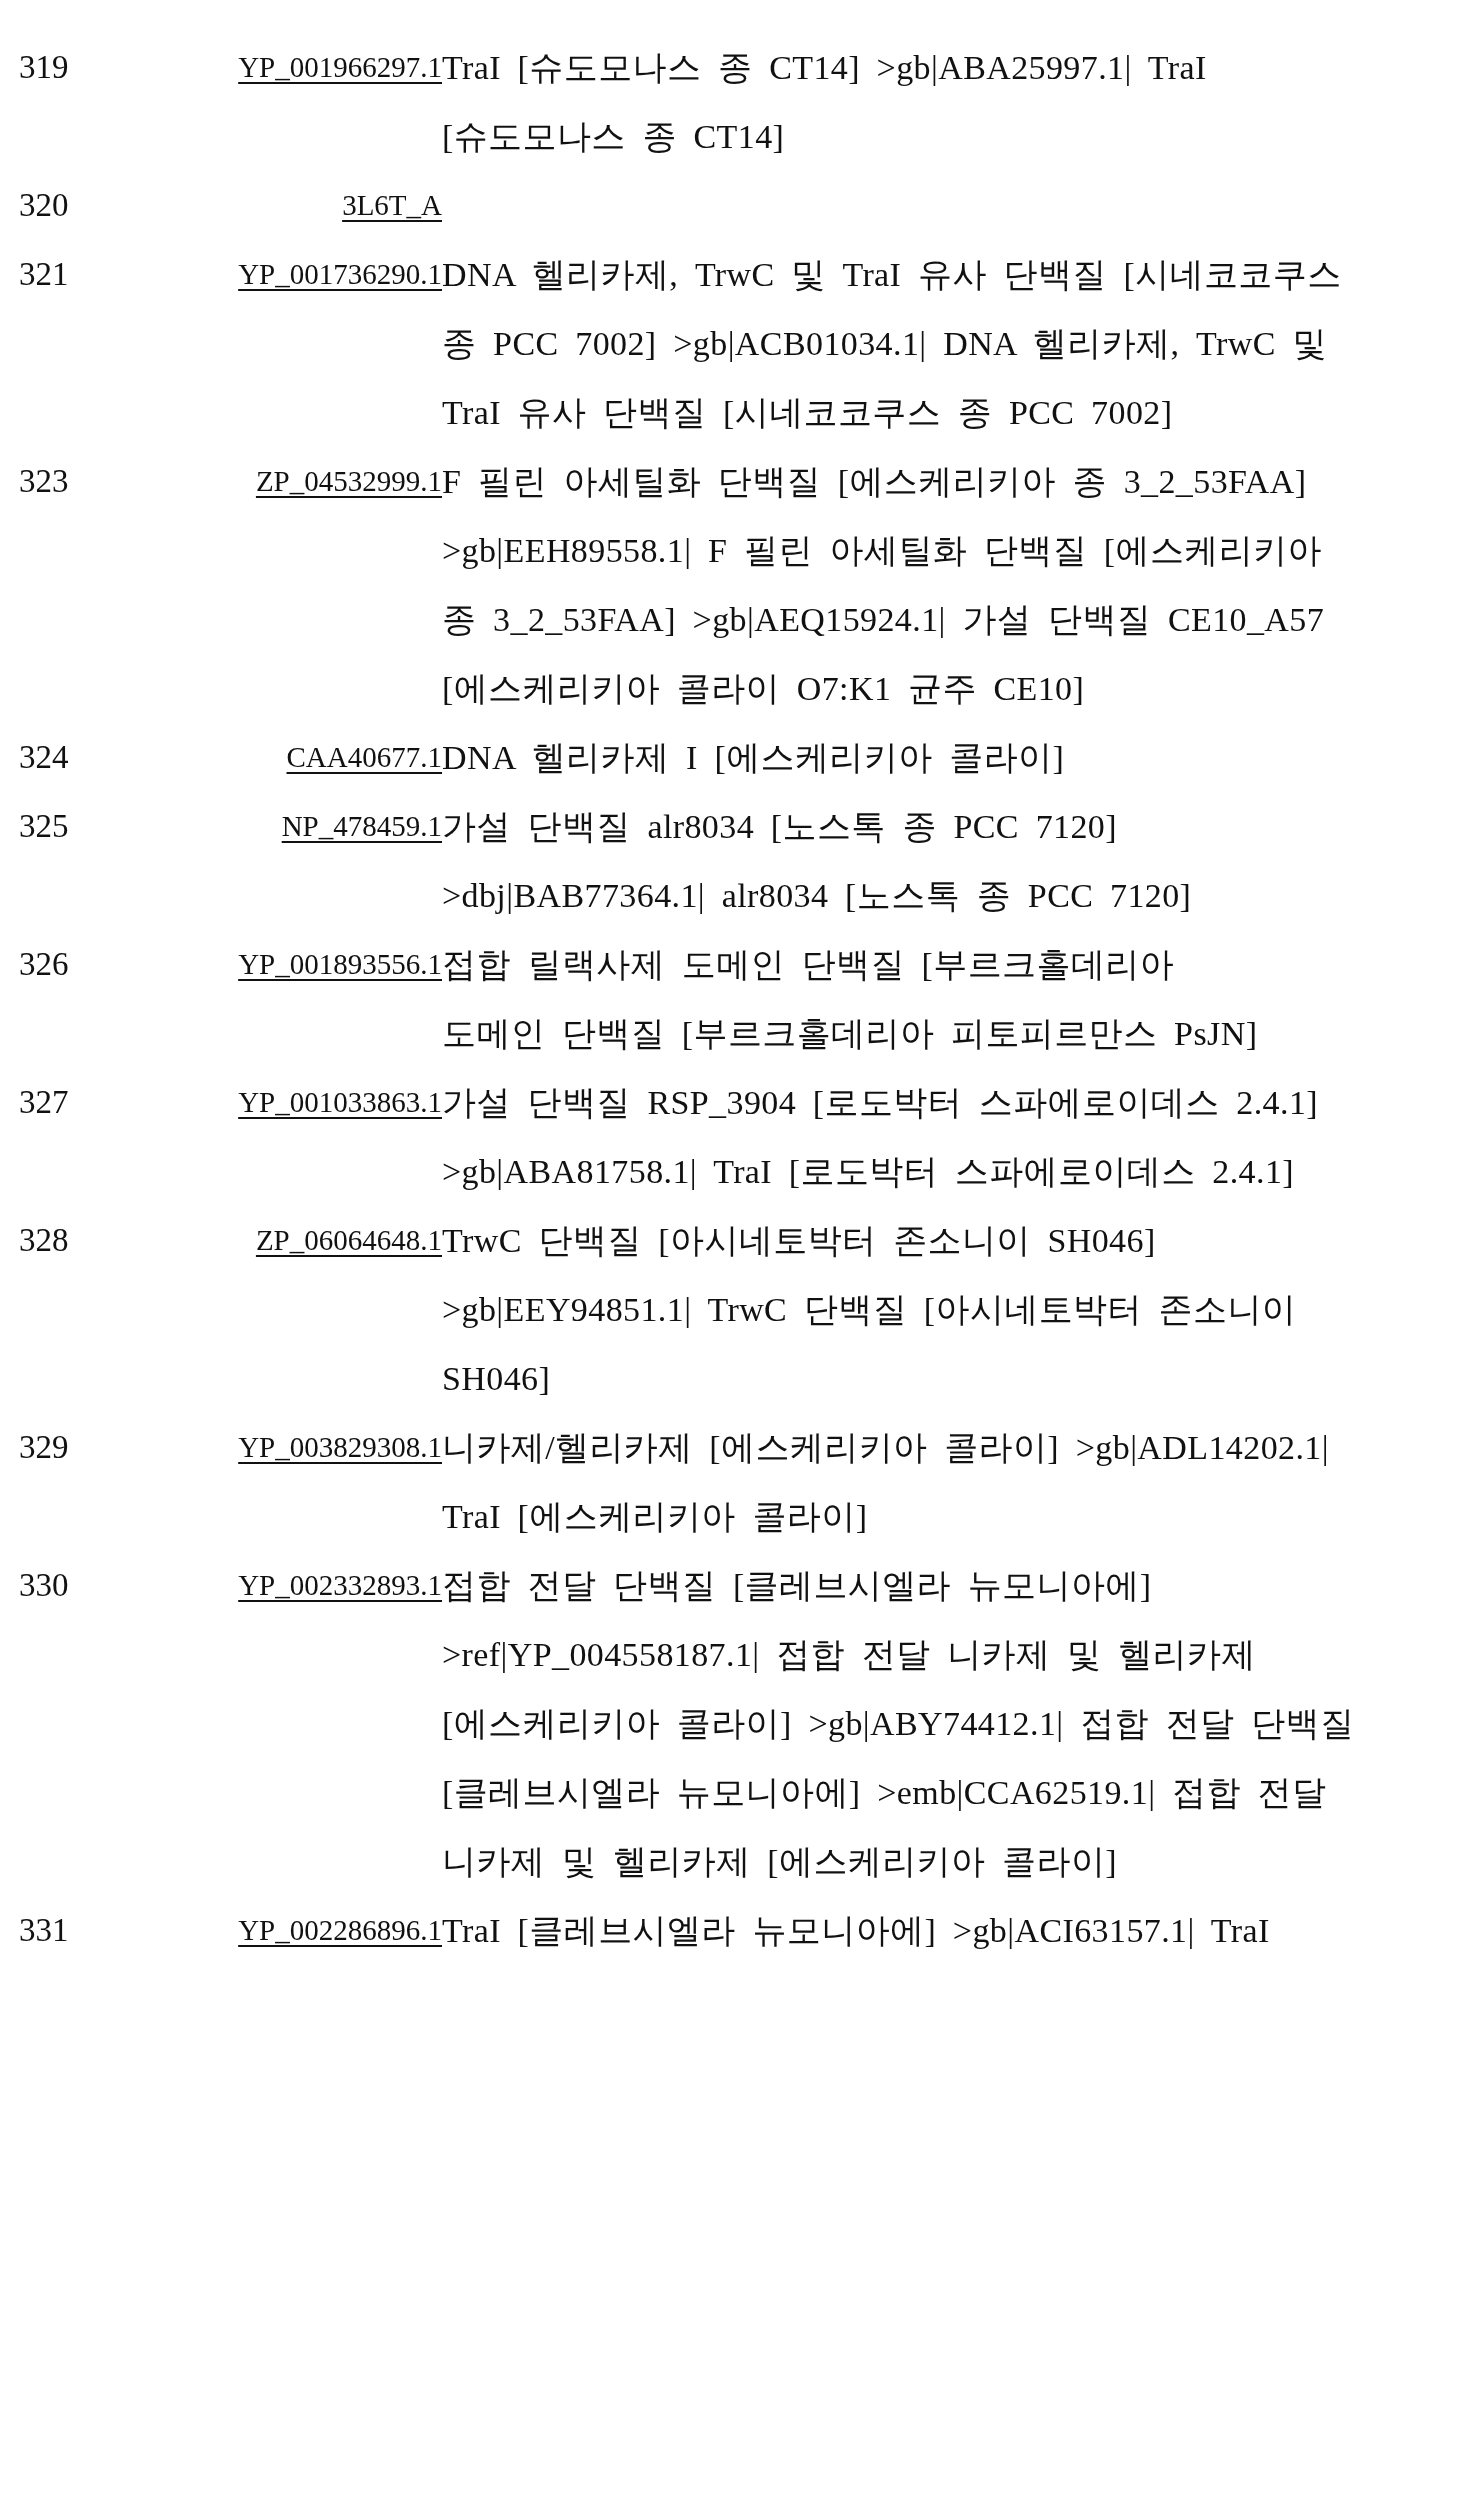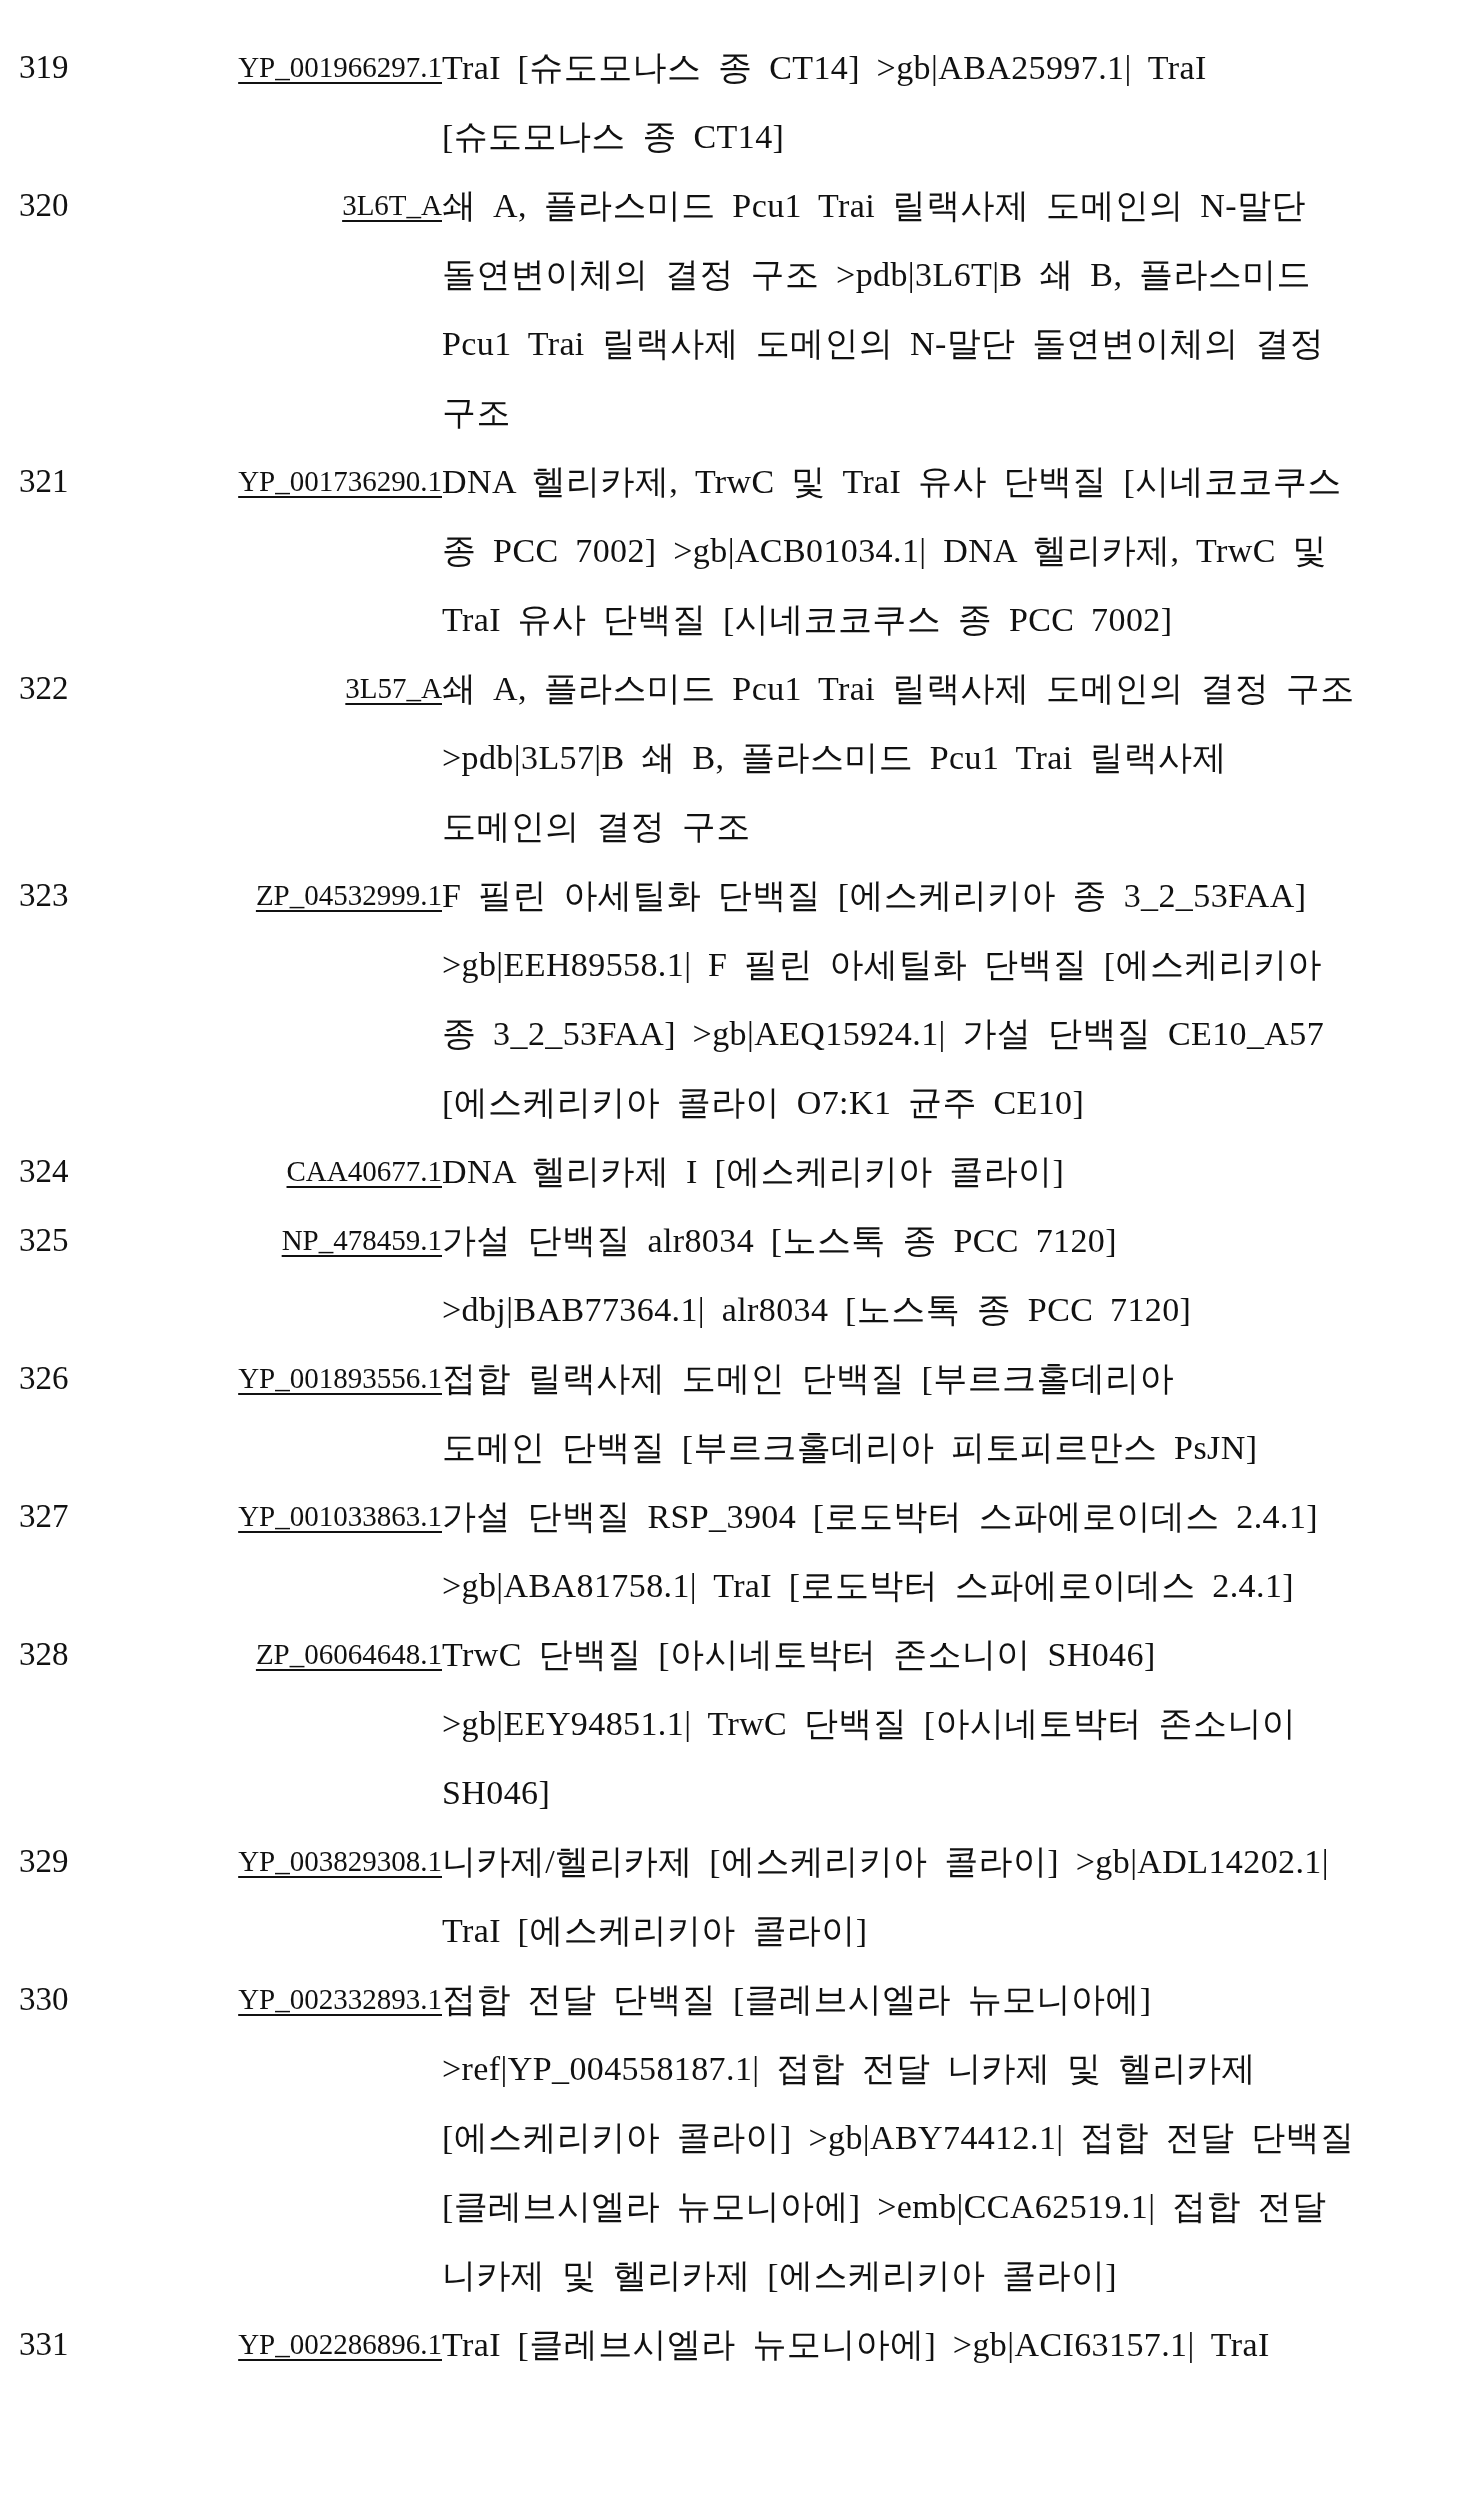--- a/index.html
+++ b/index.html
@@ -34,43 +34,28 @@
     <div class="num">319</div>
     <div class="acc"><span>YP_001966297.1</span></div>
     <div class="desc">
         <span class="line">TraI [슈도모나스 종 CT14] &gt;gb|ABA25997.1| TraI</span>
         <span class="line">[슈도모나스 종 CT14]</span>
       </div>
   </div>
     <div class="entry">
     <div class="num">320</div>
     <div class="acc"><span>3L6T_A</span></div>
-    <div class="desc">
-        <span class="line">쇄 A, 플라스미드 Pcu1 Trai 릴랙사제 도메인의 N-말단</span>
-        <span class="line">돌연변이체의 결정 구조 &gt;pdb|3L6T|B 쇄 B, 플라스미드</span>
-        <span class="line">Pcu1 Trai 릴랙사제 도메인의 N-말단 돌연변이체의 결정</span>
-        <span class="line">구조</span>
-      </div>
   </div>
     <div class="entry">
     <div class="num">321</div>
     <div class="acc"><span>YP_001736290.1</span></div>
     <div class="desc">
         <span class="line">DNA 헬리카제, TrwC 및 TraI 유사 단백질 [시네코코쿠스</span>
         <span class="line">종 PCC 7002] &gt;gb|ACB01034.1| DNA 헬리카제, TrwC 및</span>
         <span class="line">TraI 유사 단백질 [시네코코쿠스 종 PCC 7002]</span>
-      </div>
-  </div>
-    <div class="entry">
-    <div class="num">322</div>
-    <div class="acc"><span>3L57_A</span></div>
-    <div class="desc">
-        <span class="line">쇄 A, 플라스미드 Pcu1 Trai 릴랙사제 도메인의 결정 구조</span>
-        <span class="line">&gt;pdb|3L57|B 쇄 B, 플라스미드 Pcu1 Trai 릴랙사제</span>
-        <span class="line">도메인의 결정 구조</span>
       </div>
   </div>
     <div class="entry">
     <div class="num">323</div>
     <div class="acc"><span>ZP_04532999.1</span></div>
     <div class="desc">
         <span class="line">F 필린 아세틸화 단백질 [에스케리키아 종 3_2_53FAA]</span>
         <span class="line">&gt;gb|EEH89558.1| F 필린 아세틸화 단백질 [에스케리키아</span>
         <span class="line">종 3_2_53FAA] &gt;gb|AEQ15924.1| 가설 단백질 CE10_A57</span>
         <span class="line">[에스케리키아 콜라이 O7:K1 균주 CE10]</span>

